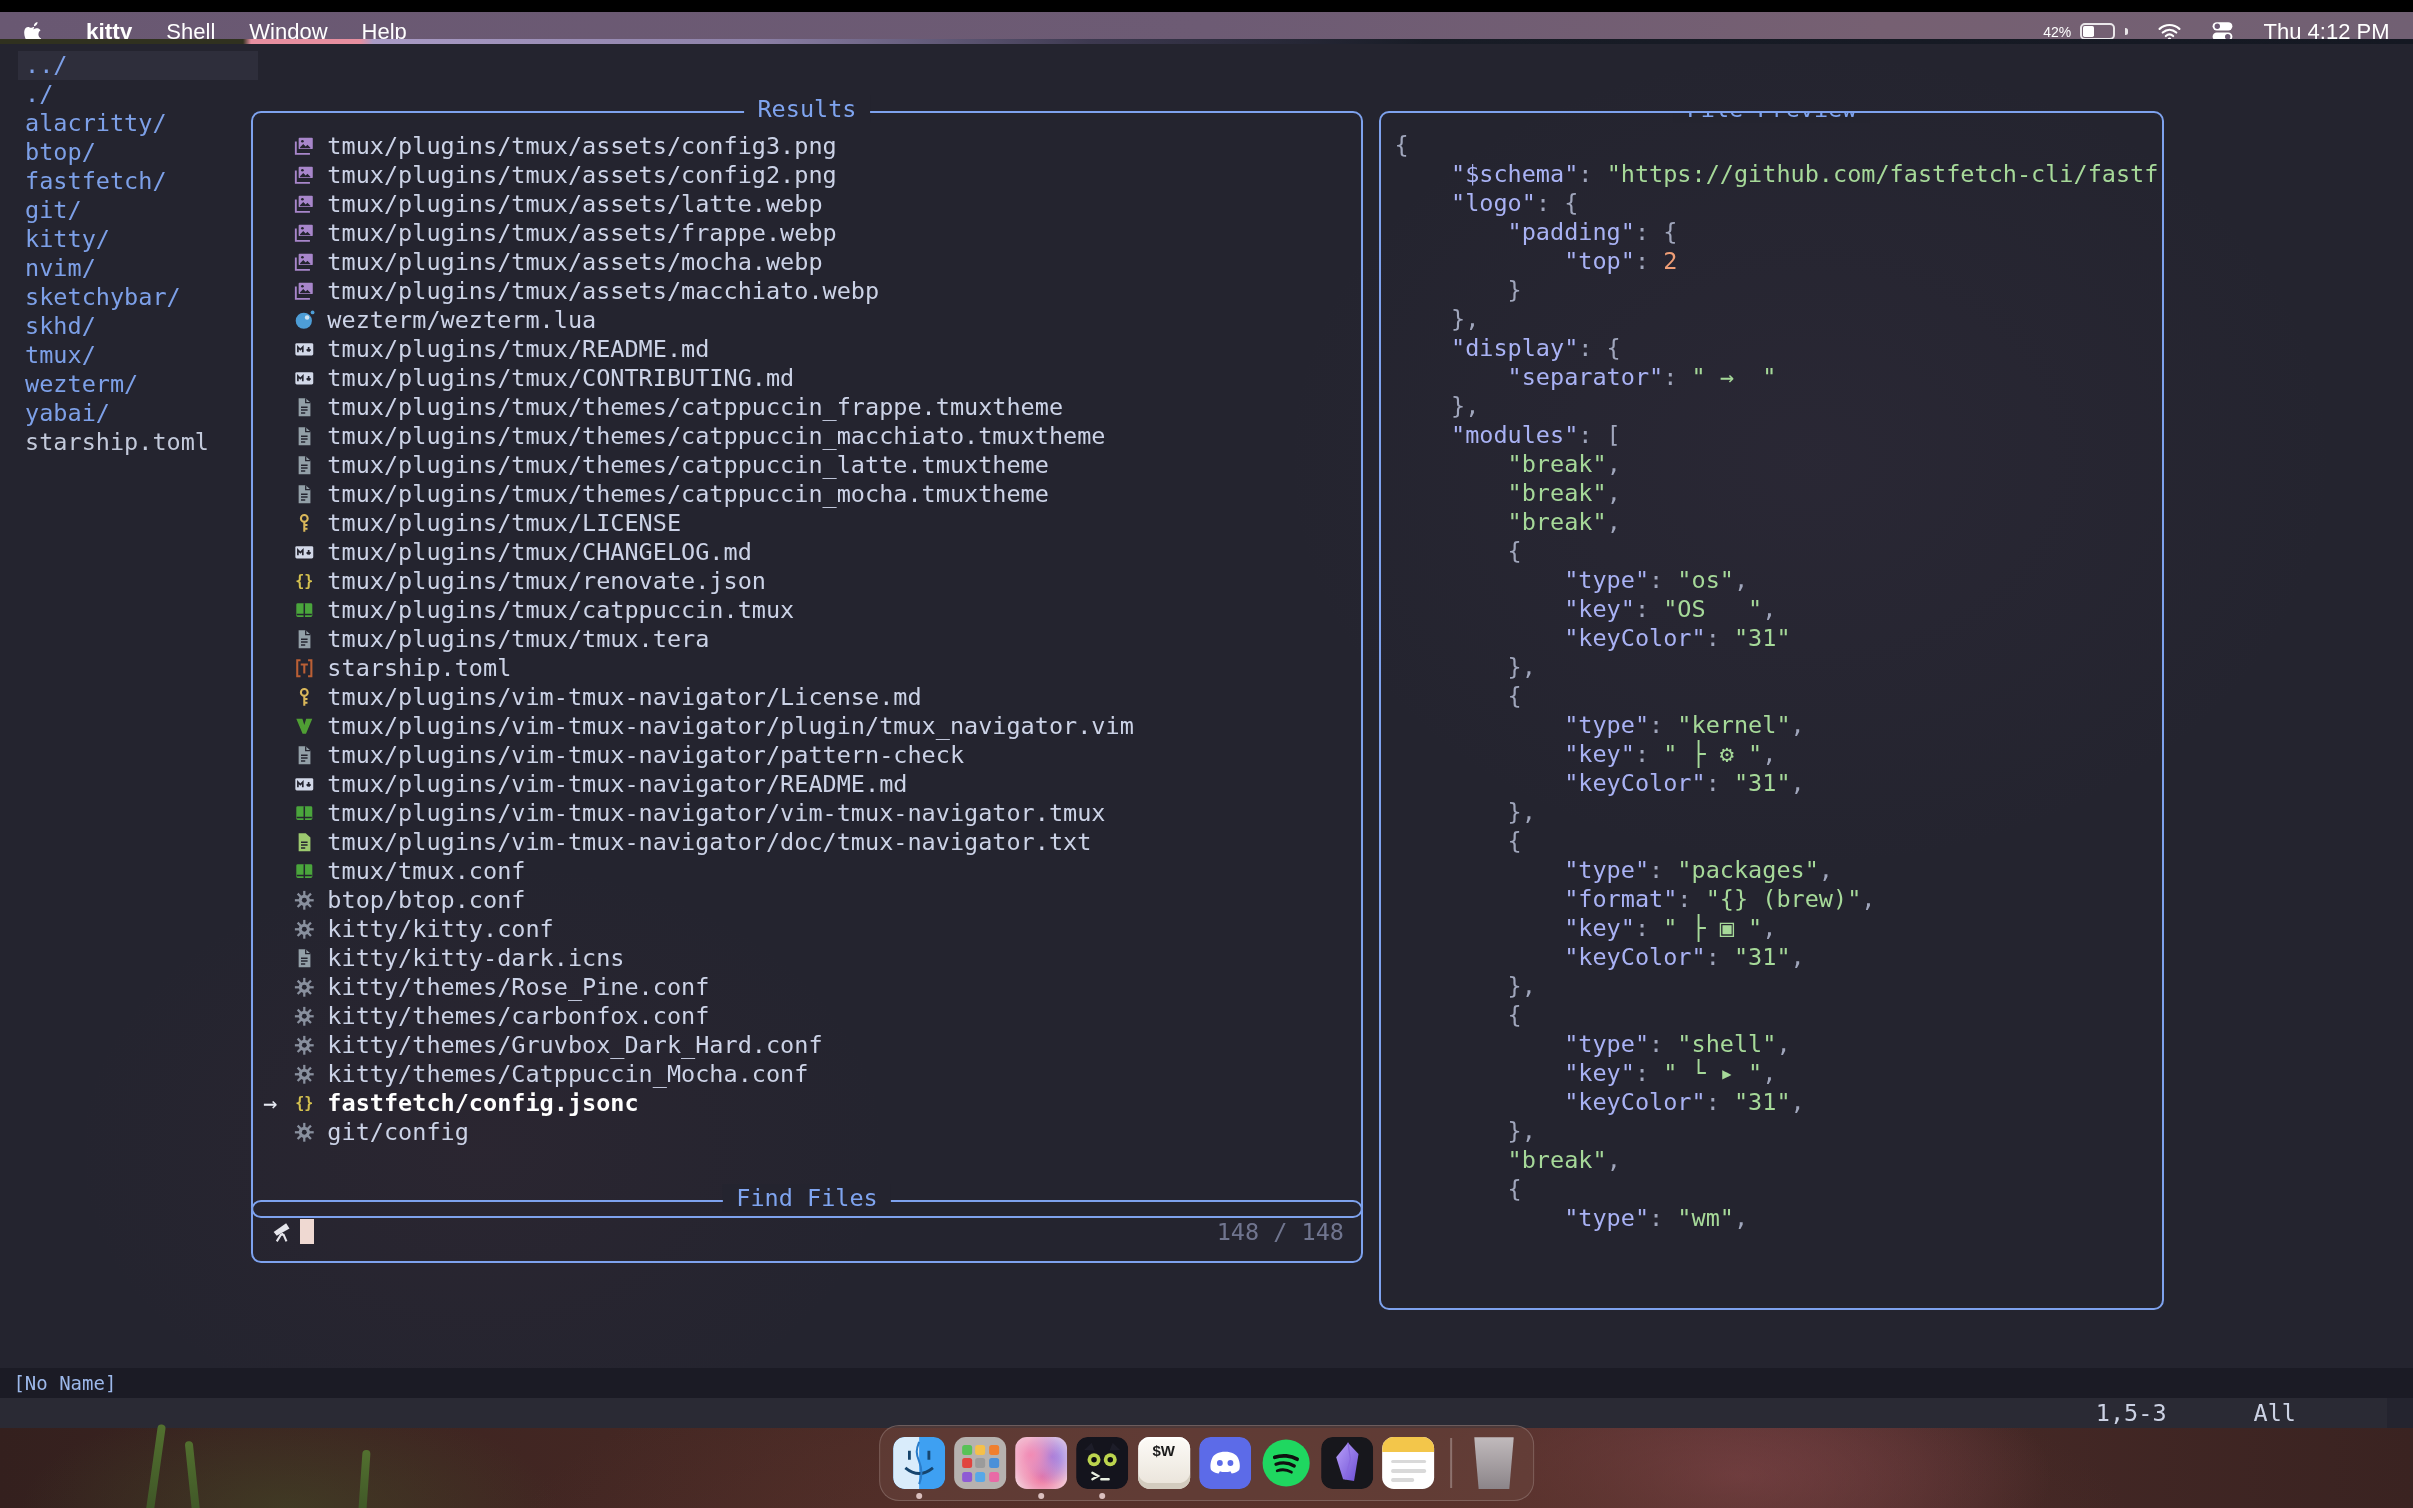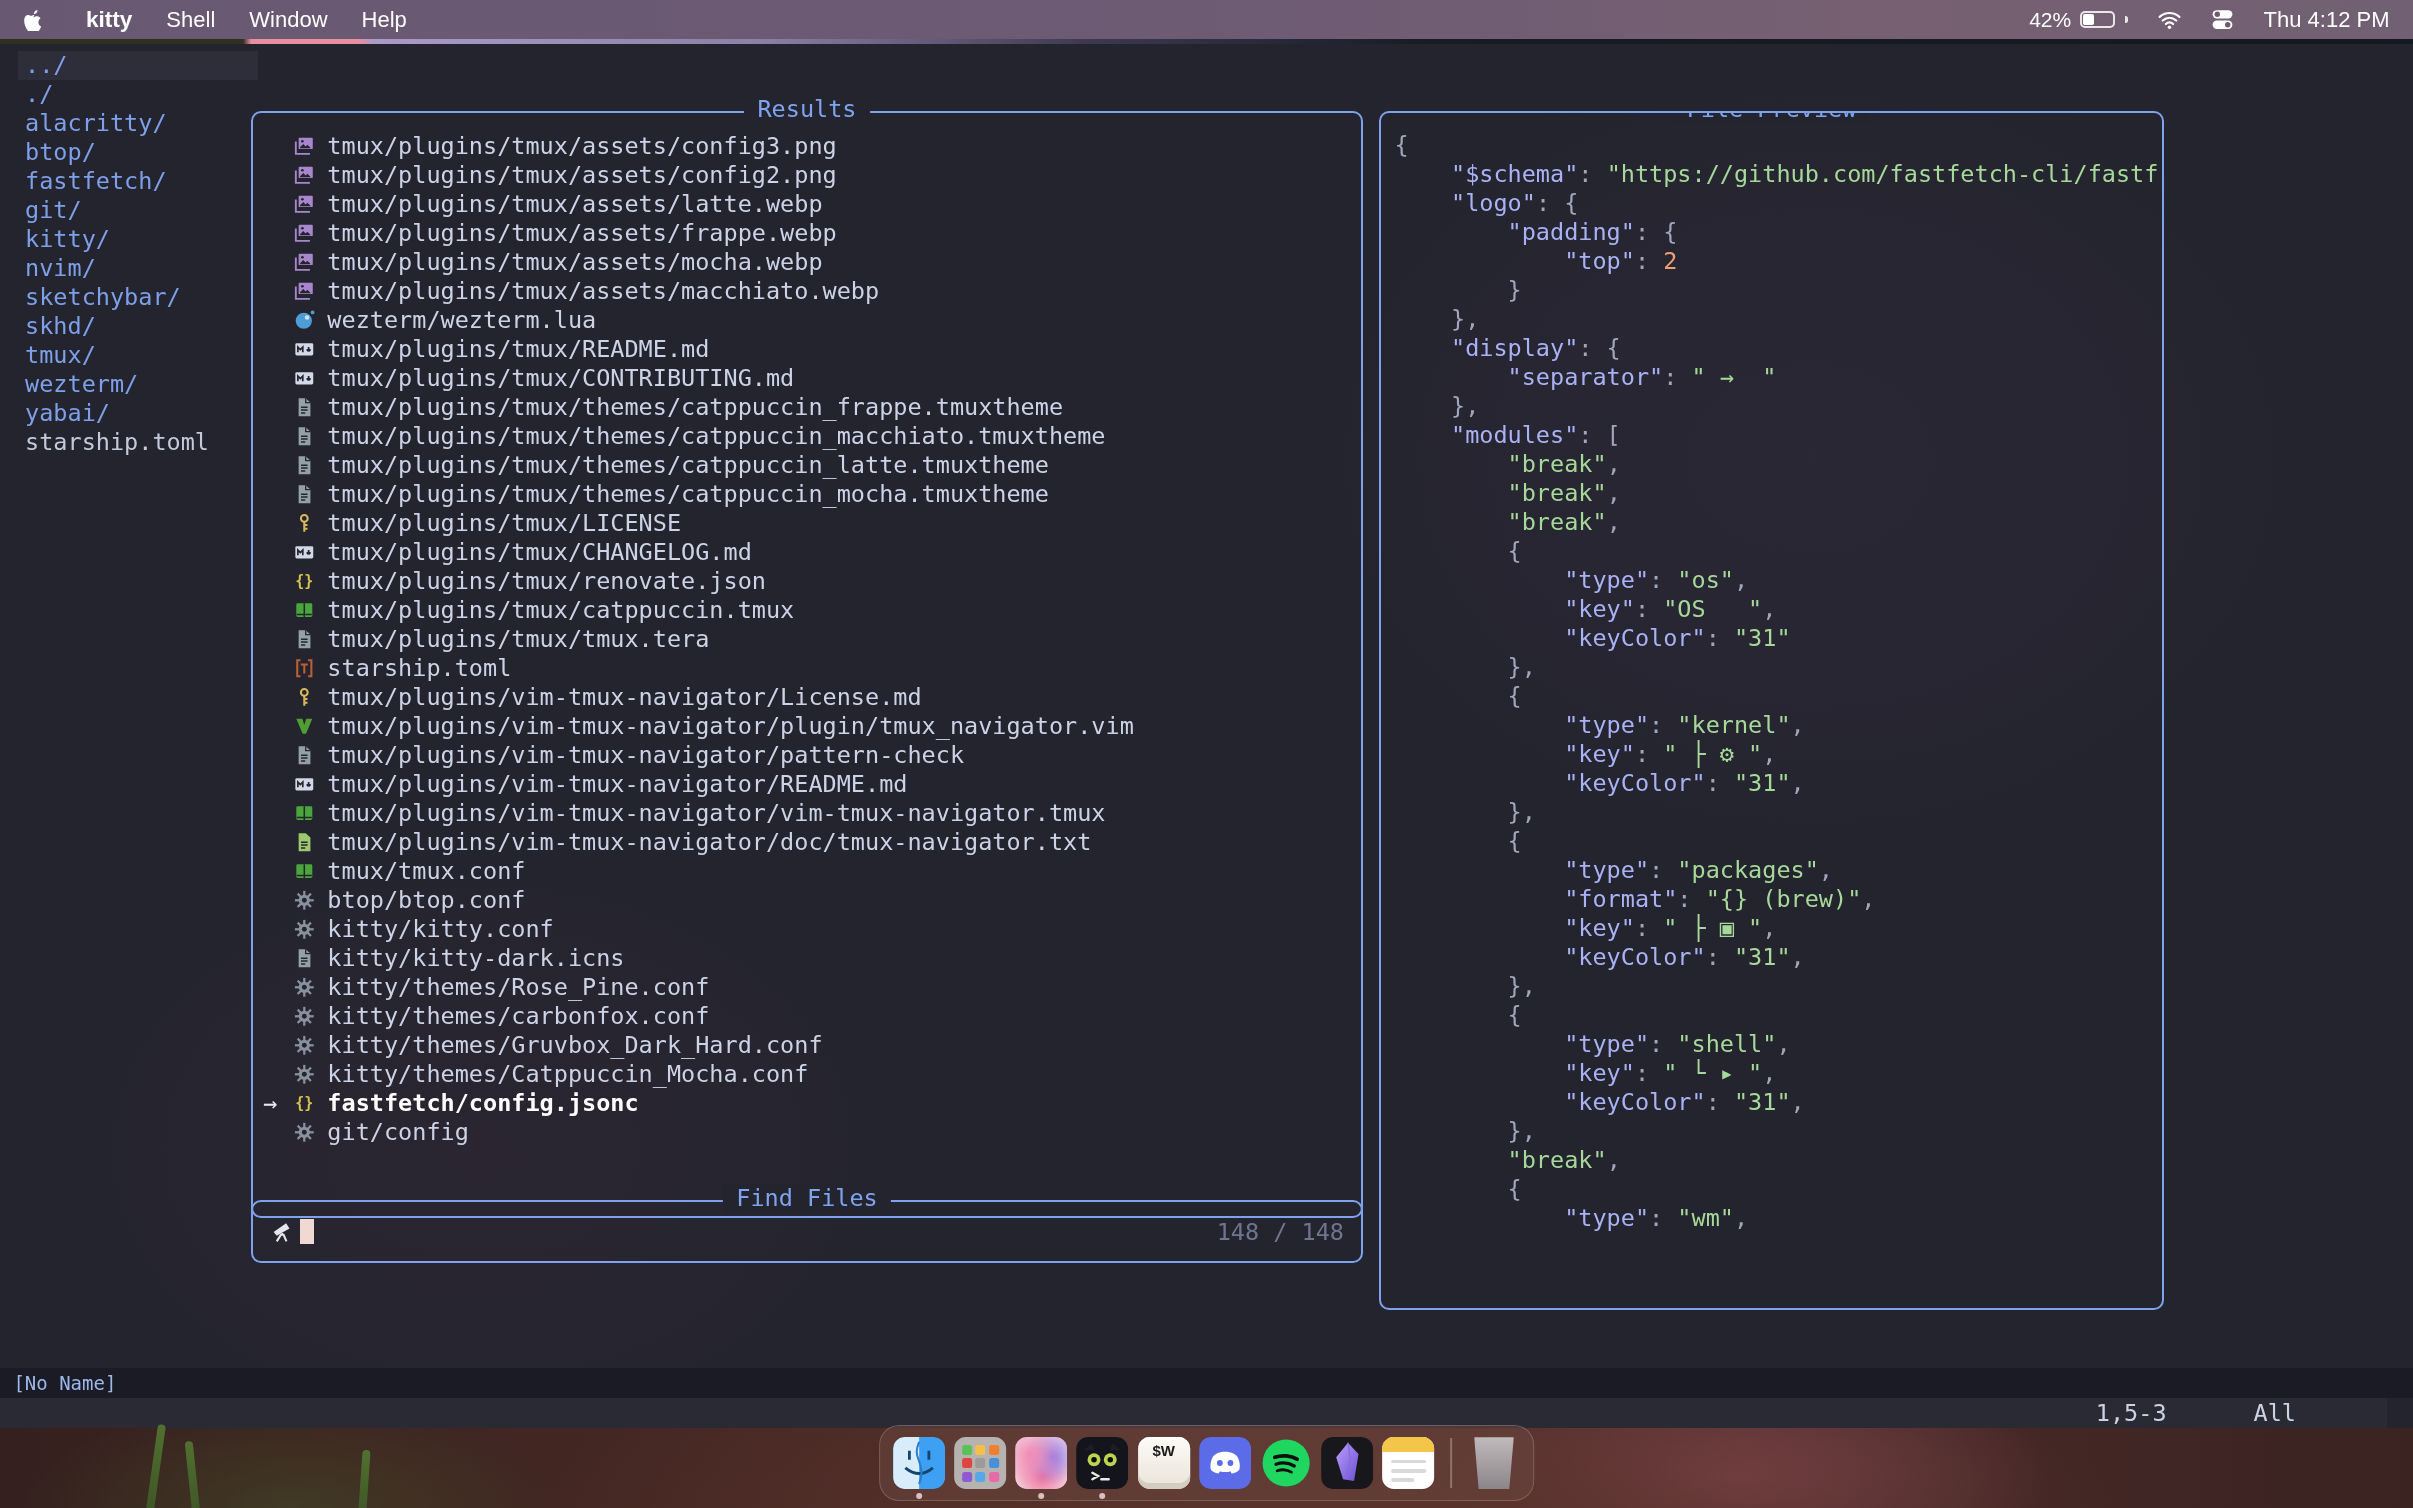--- a/index.html
+++ b/index.html
@@ -1,29 +1,29 @@
 <!DOCTYPE html>
 <html style="font-size:13.4px"><head>
 <meta charset="utf-8">
 <style>
   html,body{margin:0;padding:0;background:#000;}
   .screen{position:relative;width:2413px;height:1508px;overflow:hidden;
           font-family:"DejaVu Sans Mono",monospace;}
   
-  .menubar{position:absolute;left:0;top:0;width:2413px;height:39px;
+  .menubar{position:absolute;left:0;top:12px;width:2413px;height:39px;
     background:linear-gradient(90deg,#695872 0%,#6d5b74 50%,#766072 78%,#716073 100%);
     display:flex;align-items:center;padding:0 23.5px;box-sizing:border-box;
     font-family:"Liberation Sans",sans-serif;color:#ffffff;}
   .apple{width:20px;height:22px;margin-right:8.4px;flex:none;}
   .menu-items{display:flex;align-items:center;}
   .menu-item{font-size:22px;margin-left:34px;color:#fff;}
   .menu-item.app{font-weight:bold;font-size:22.6px;}
   .menu-status{margin-left:auto;display:flex;align-items:center;gap:28.5px;}
   .battery-wrap{display:flex;align-items:center;gap:8.4px;}
-  .batt-pct{font-size:21px;}
+  .batt-pct{font-size:14px;}
   .batt-body{width:35px;height:17.6px;border:2.1px solid rgba(255,255,255,.85);border-radius:5px;
     position:relative;display:flex;align-items:center;padding:1.7px;box-sizing:border-box;}
   .batt-fill{height:100%;width:40%;background:#fff;border-radius:1.7px;}
   .batt-nub{width:3.4px;height:7.5px;background:rgba(255,255,255,.85);border-radius:0 2.5px 2.5px 0;margin-left:1.7px;}
   .mb-icon{width:25px;height:25px;}
   .menu-time{font-size:22px;}
   
   .wall-gap{position:absolute;left:0;top:39px;width:2413px;height:5.9px;
     background:linear-gradient(90deg,#30311f 0,#30311f 243px,#e78fa0 251px,#e78fa0 360px,
       #a99bc6 373px,#8d81a8 754px,#3d3950 1089px,#181c26 1425px,#141822 100%);}

